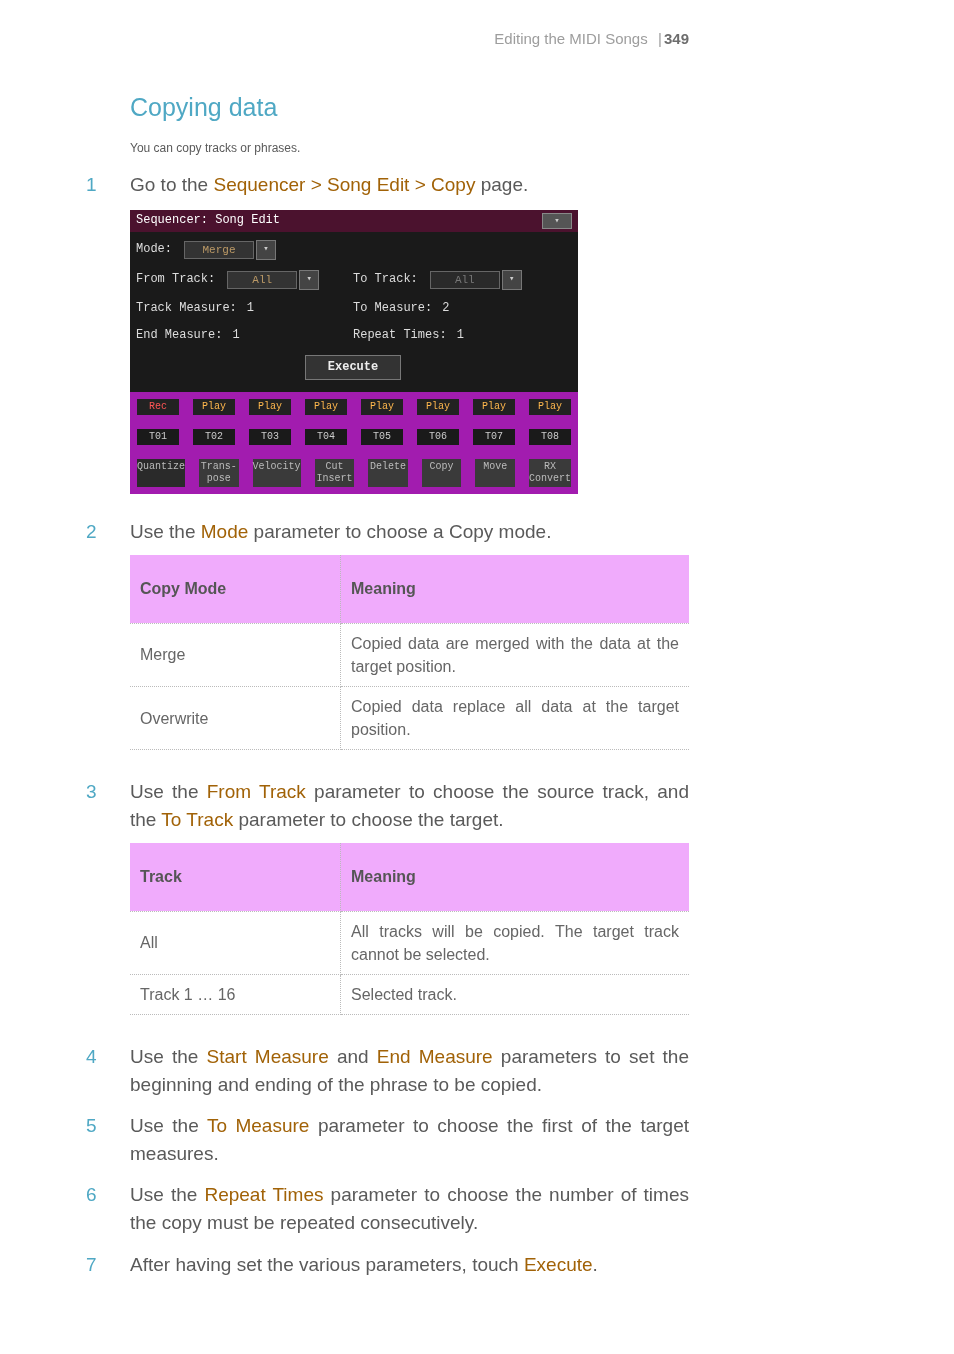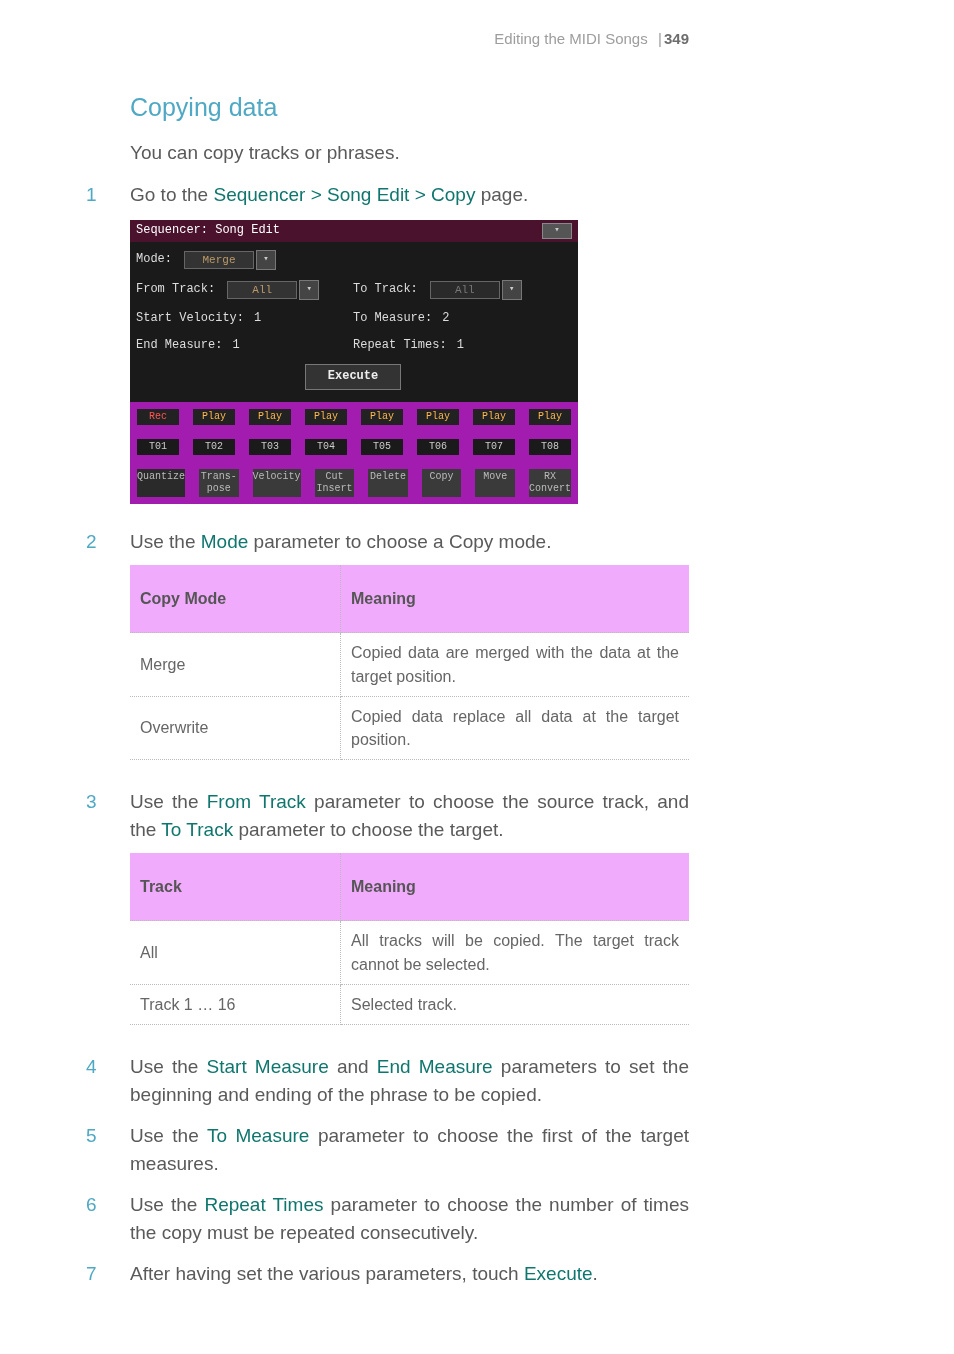--- a/index.html
+++ b/index.html
@@ -27,21 +27,21 @@
   .running-header .pageno { color: #6d6d6d; font-weight: 700; }
   .content { margin-left: 40px; }
 
   h2.section-title {
     color: #4fa8c4;
     font-weight: 400;
     font-size: 25px;
     margin: 0 0 18px 0;
   }
   .intro {
-    font-size: 19px;
+    font-size: 12px;
     line-height: 1.4;
     margin: 0 0 14px 0;
     color: #5a5a5a;
   }
   ol.steps {
     list-style: none;
     padding: 0;
     margin: 0;
     counter-reset: step;
   }
@@ -56,21 +56,21 @@
   }
   ol.steps > li::before {
     counter-increment: step;
     content: counter(step);
     position: absolute;
     left: -44px;
     top: 0;
     color: #4fa8c4;
     font-size: 19px;
   }
-  .param { color: #0f766e; }
+  .param { color: #a16207; }
 
   
   .shot {
     width: 448px;
     margin: 12px 0 24px 0;
     font-family: "Courier New", monospace;
     font-size: 12px;
     background: #5eead4;
     color: #ccc;
   }
@@ -246,21 +246,21 @@
               <div class="half">
                 <label>To Track:</label>
                 <span class="shot-select">
                   <span class="val disabled">All</span>
                   <span class="arrow">▾</span>
                 </span>
               </div>
             </div>
             <div class="shot-row">
               <div class="half">
-                <label>Start Velocity:</label>
+                <label>Track Measure:</label>
                 <span class="shot-val">1</span>
               </div>
               <div class="half">
                 <label>To Measure:</label>
                 <span class="shot-val">2</span>
               </div>
             </div>
             <div class="shot-row">
               <div class="half">
                 <label>End Measure:</label>

